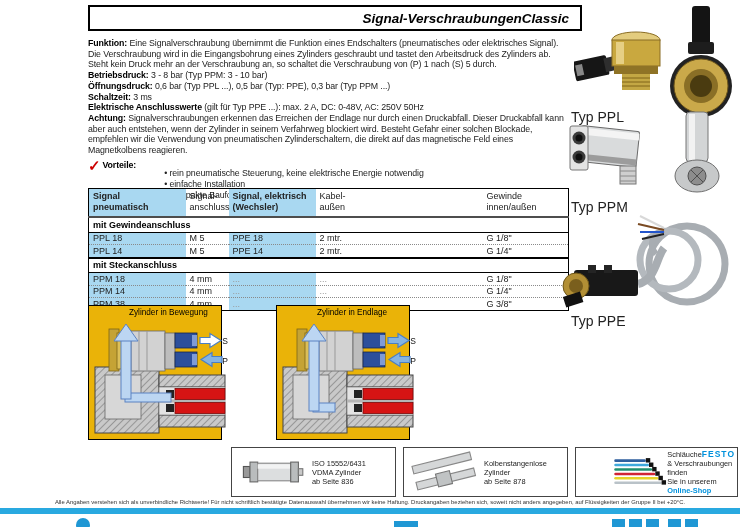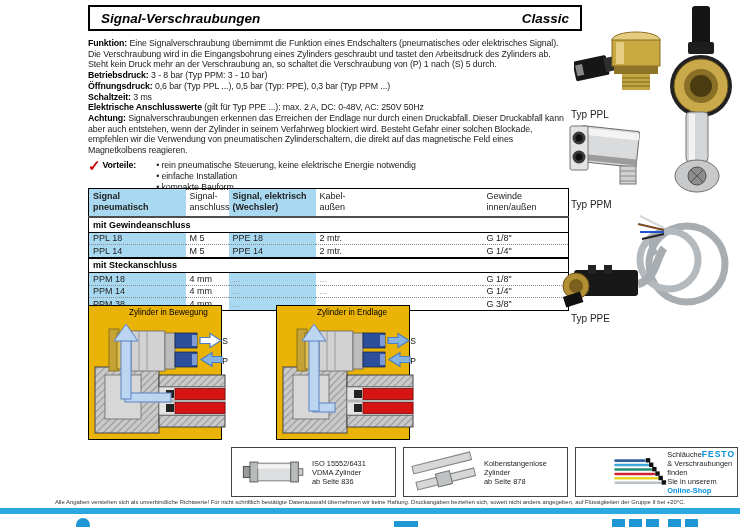--- a/index.html
+++ b/index.html
@@ -1,33 +1,33 @@
 <!DOCTYPE html>
 <html><head>
 <meta charset="utf-8">
 <style>
   html,body{margin:0;padding:0;background:#fff;}
   .page{position:relative;width:740px;height:527px;background:#fff;overflow:hidden;
         font-family:"Liberation Sans",sans-serif;color:#222;}
 
   
   .header-box{position:absolute;left:88px;top:5px;width:494px;height:26px;border:2px solid #000;
-      box-sizing:border-box;display:flex;align-items:center;justify-content:space-between;padding:0 11px;}
+      box-sizing:border-box;display:flex;align-items:center;justify-content:flex-end;padding:0 11px;}
   .header-box .ht{font-style:italic;font-weight:bold;font-size:13.5px;color:#000;}
 
   
   .textcol{position:absolute;left:88px;top:38px;width:482px;font-size:8.8px;line-height:10.7px;letter-spacing:-0.1px;}
   .textcol p{margin:0;}
   .textcol b{color:#000;}
 
   
   .vorteile{display:flex;margin-top:4px;line-height:11px;}
   .check{color:#c00;font-weight:bold;font-size:15px;line-height:11px;margin-right:2px;}
   .vorteile b{margin-right:20px;white-space:nowrap;color:#000;}
-  .vorteile ul{margin:0;padding:0;list-style:none;}
+  .vorteile ul{margin:8px;padding:0;list-style:none;}
   .vorteile li::before{content:"• ";}
 
   
   .ptable{position:absolute;left:88px;top:188px;width:480px;border-collapse:collapse;font-size:9px;
           border:1px solid #000;table-layout:fixed;}
   .ptable th,.ptable td{padding:0.5px 4px;text-align:left;vertical-align:top;font-weight:normal;line-height:10.5px;}
   .ptable thead th{padding-top:2px;padding-bottom:3px;border-bottom:2.5px solid #4d4d4d;line-height:11px;}
   .ptable th.bh{font-weight:bold;}
   .blue{background:#a9d8f1;}
   .ptable tr.sect td{font-weight:bold;border-bottom:1px solid #000;padding-top:1.5px;padding-bottom:1.5px;color:#000;}
@@ -35,21 +35,21 @@
   .ptable tr.data + tr.data td{border-top:1px dotted #8a8a8a;}
   .dots{color:#999;}
 
   
   .diag{position:absolute;top:305px;width:134px;height:135px;border:1px solid #000;box-sizing:border-box;background:#eab308;padding-left:36px;}
   .diag .dtitle{font-size:8.2px;padding:2px 0 0 4px;color:#000;}
   .diag svg{position:absolute;left:0;top:13px;}
 
   
   .photo{position:absolute;}
-  .typ-label{position:absolute;font-size:10px;color:#222;}
+  .typ-label{position:absolute;font-size:14px;color:#222;}
 
   
   .fbox{position:absolute;top:447px;height:50px;border:1px solid #444;box-sizing:border-box;background:#fff;
         display:flex;align-items:center;overflow:hidden;}
   .fbox .ftxt{font-size:7.4px;line-height:9px;color:#222;padding-right:2px;}
   .festo{color:#0091dc;font-weight:bold;font-size:8.5px;letter-spacing:1px;}
   .shoplink{color:#0091dc;font-weight:bold;}
   .l1row{display:flex;justify-content:space-between;align-items:center;}
 
   .disclaimer{position:absolute;left:0;top:499px;width:740px;text-align:center;font-size:5.9px;color:#333;}

